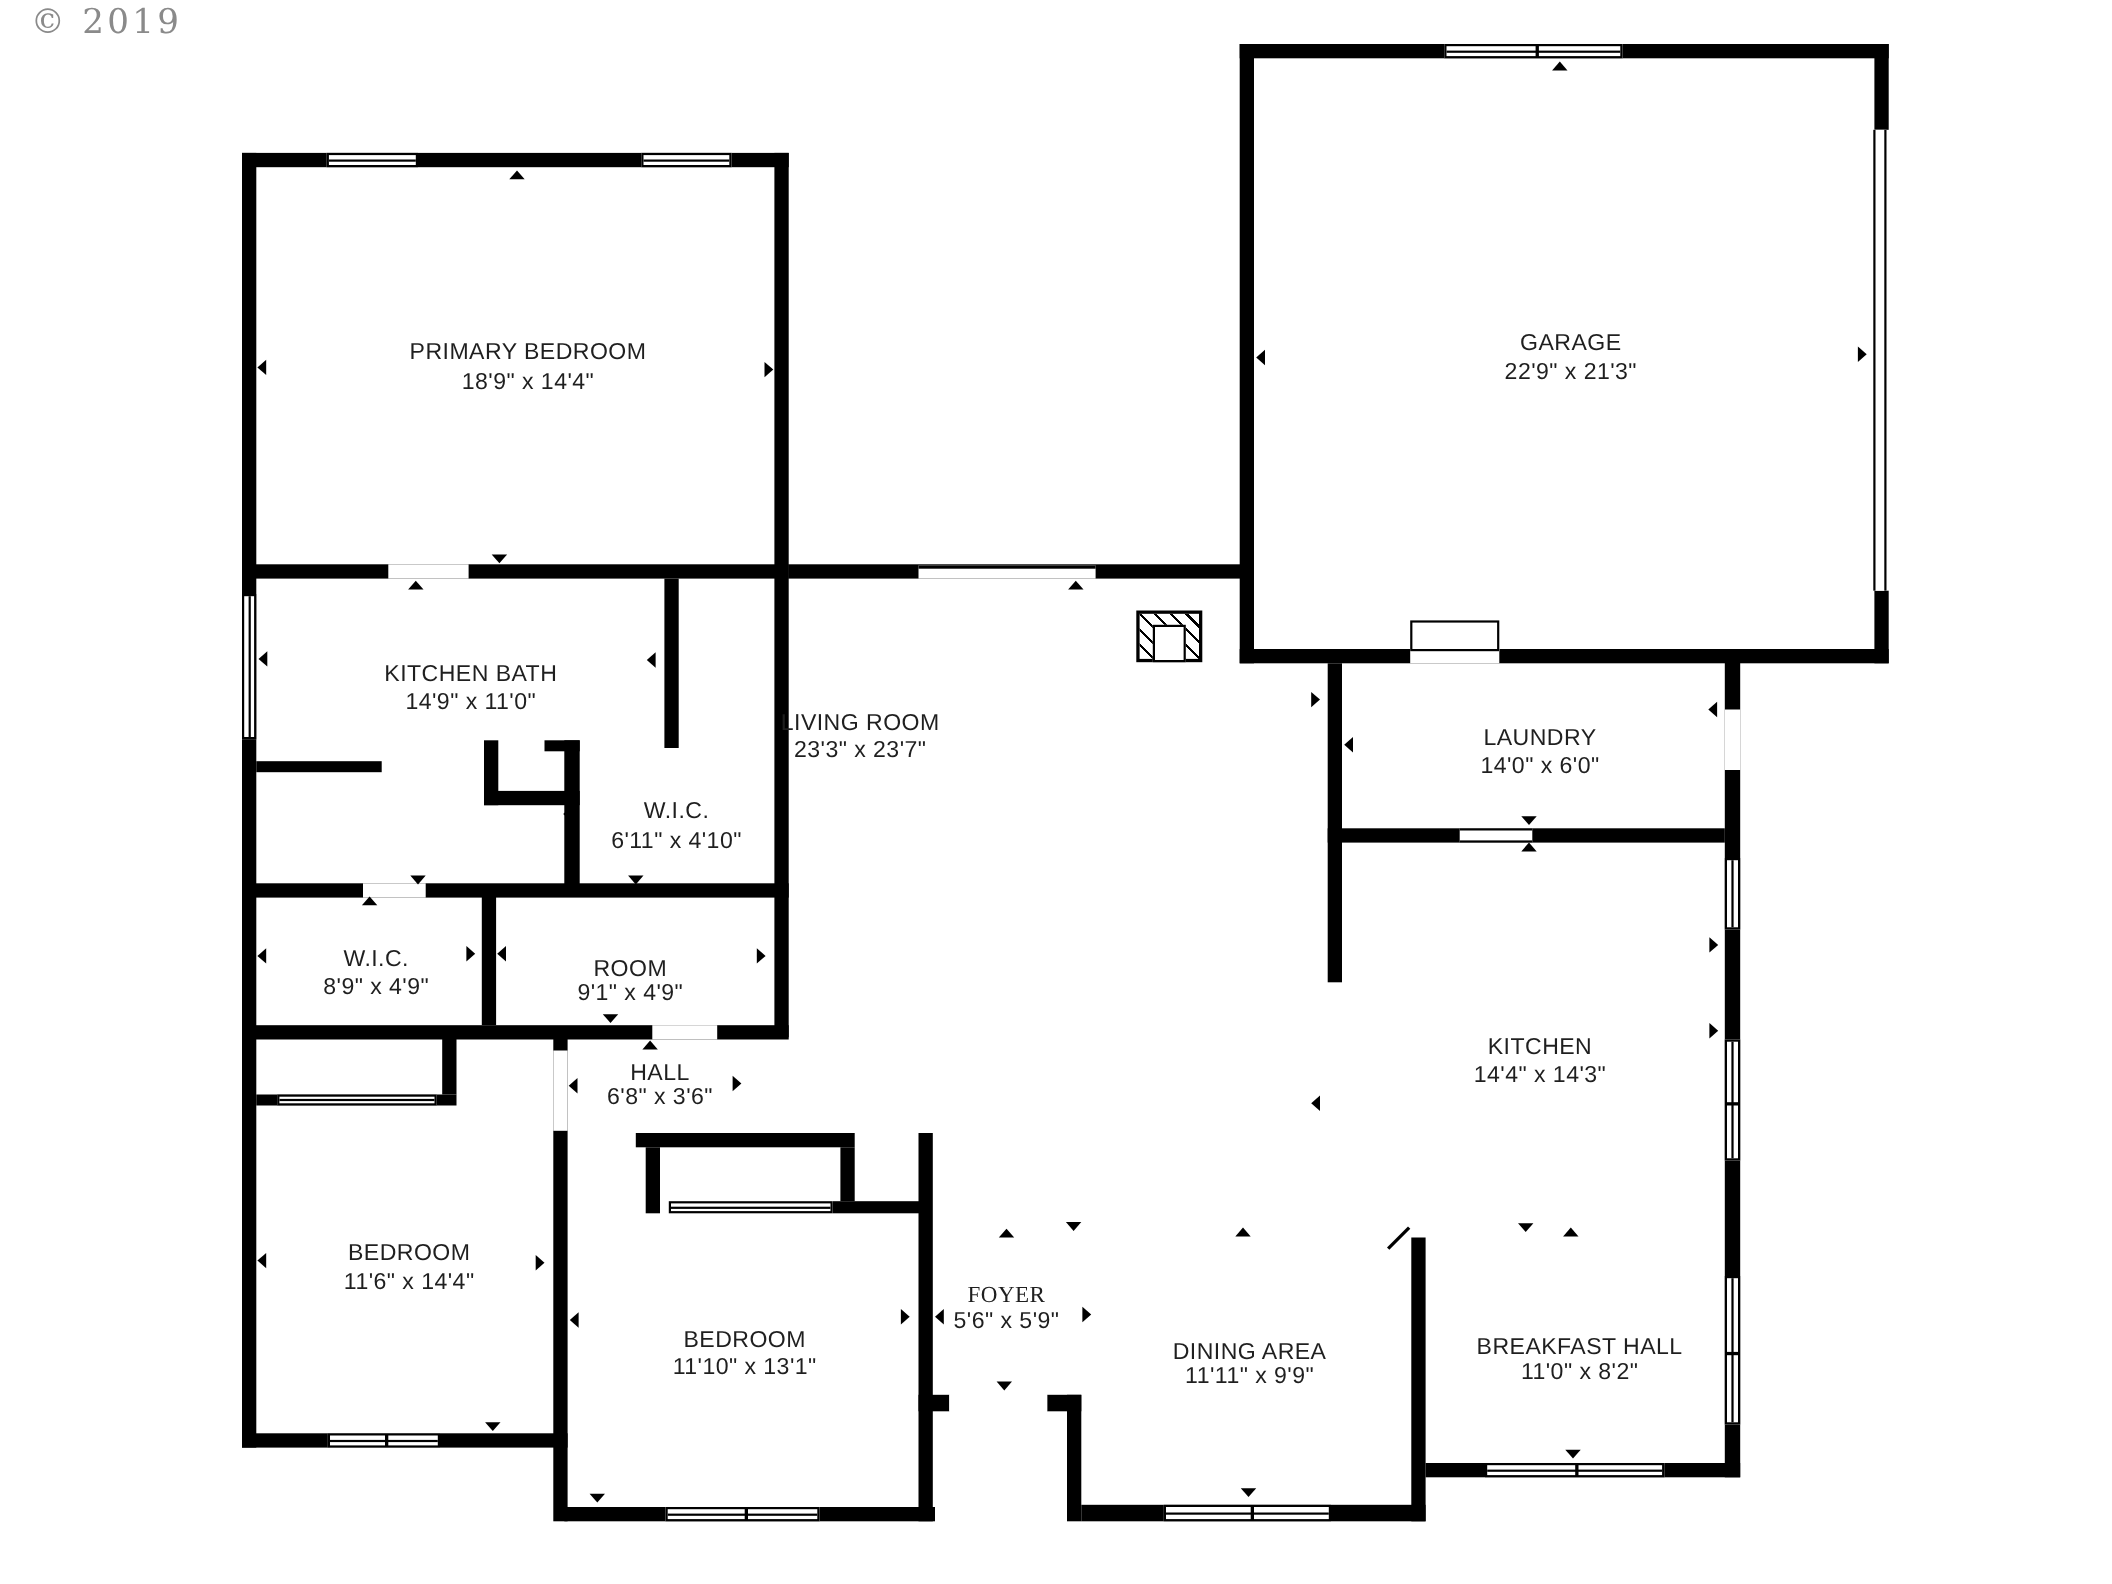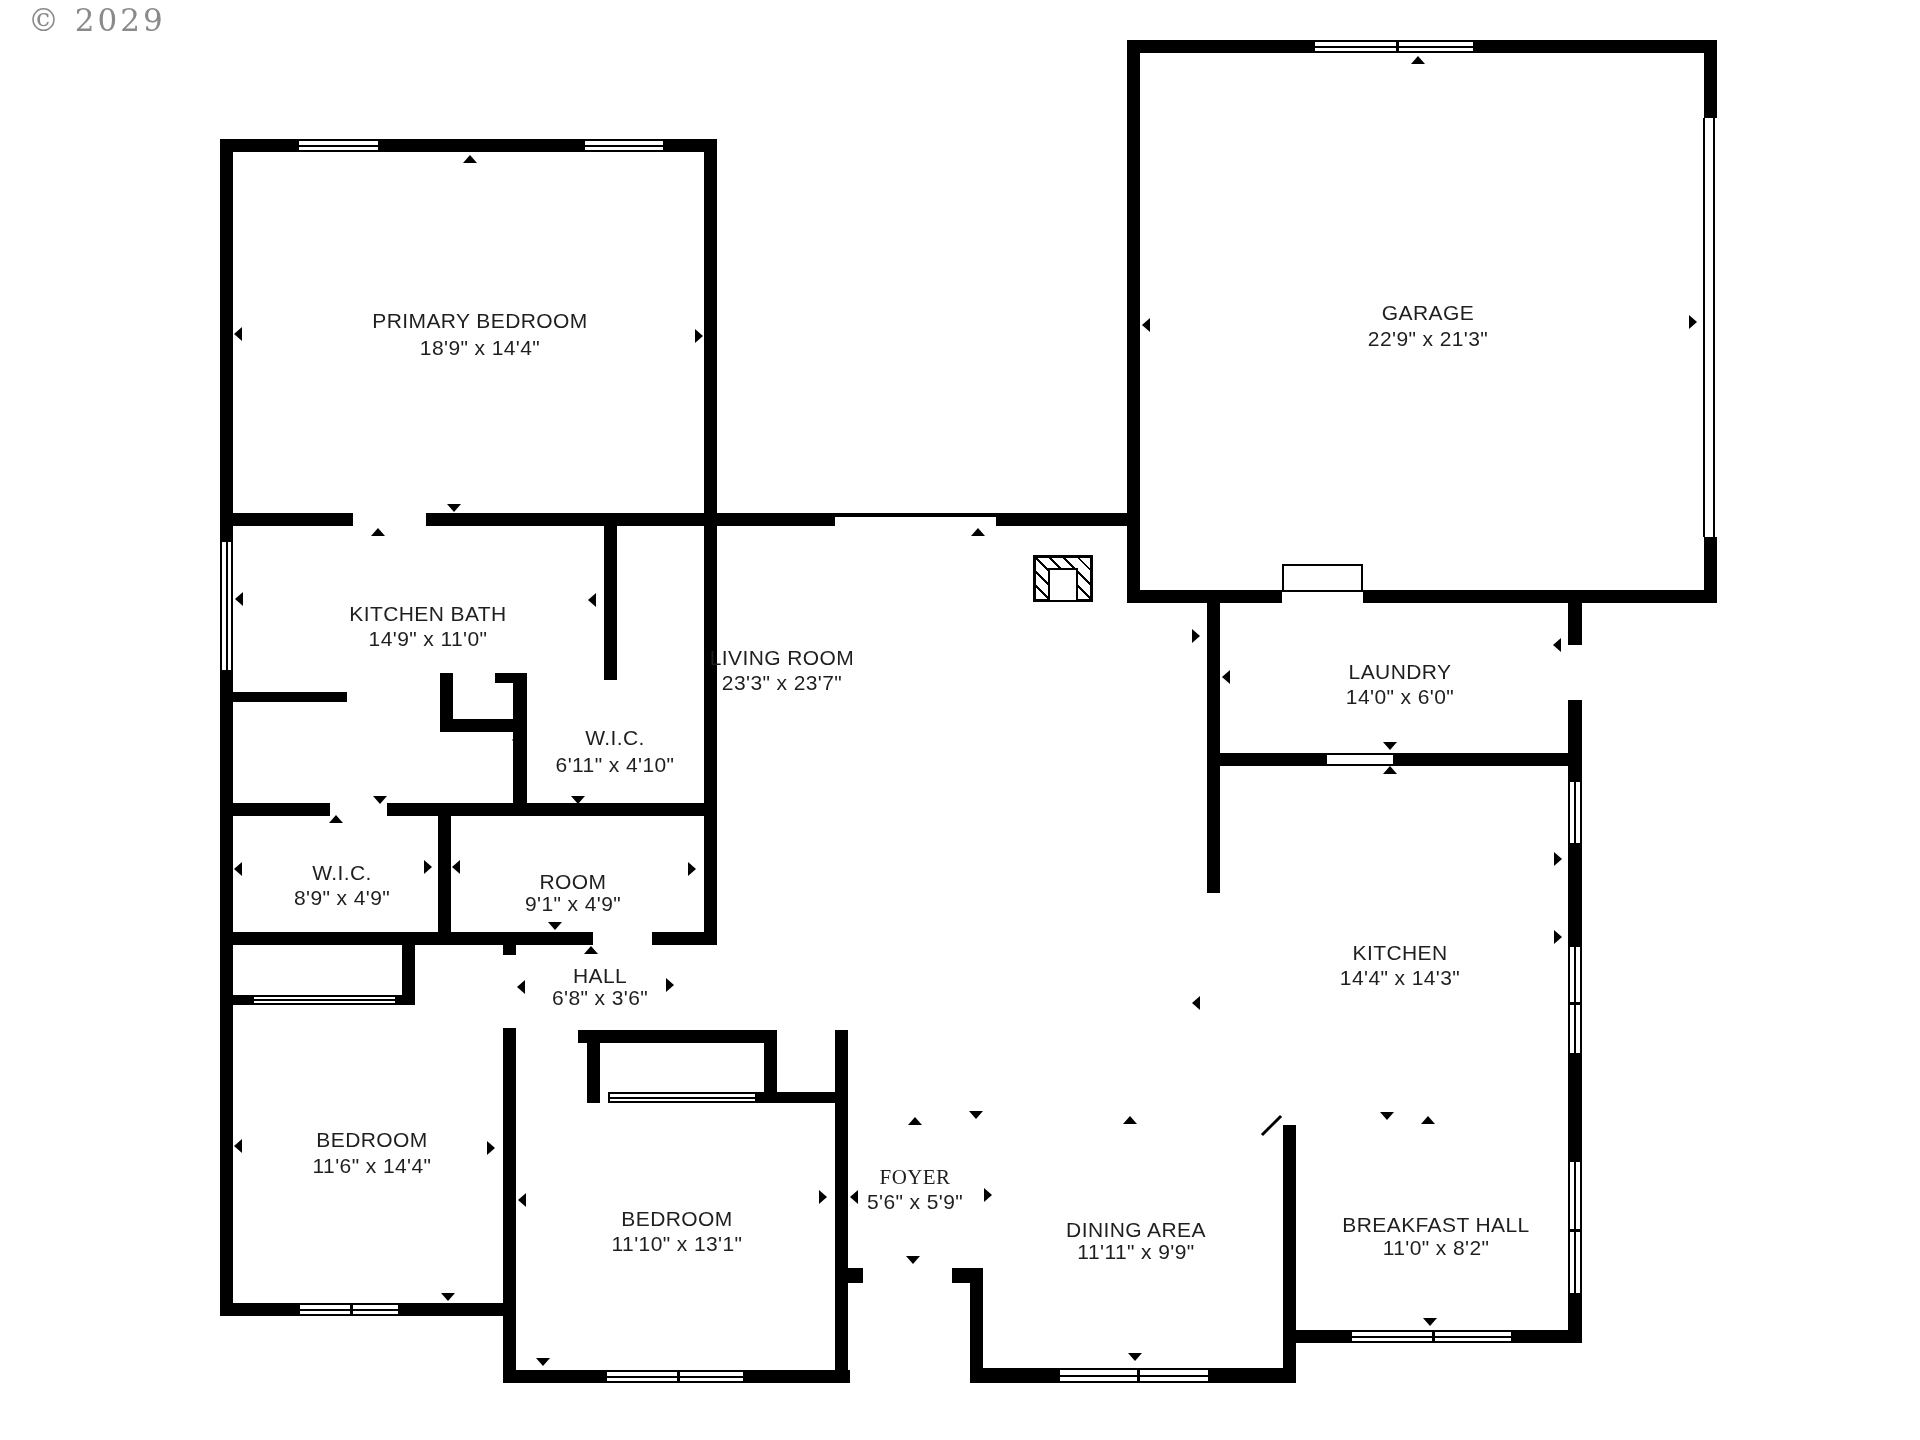--- a/index.html
+++ b/index.html
@@ -29,21 +29,21 @@
   .room-line{position:absolute;transform:translate(-50%,-50%);white-space:nowrap;
      color:#1f1f1f;font-size:21px;letter-spacing:.4px;line-height:1}
   .watermark{position:absolute;left:28px;top:2px;
      font-family:"DejaVu Serif","Liberation Serif",serif;
      font-size:31px;color:#8a8a8a;letter-spacing:3px}
 </style>
 </head>
 <body>
 
 <div id="plan">
-  <div class="watermark">© 2029</div>
+  <div class="watermark">© 2019</div>
 <div class="wall" style="left: 220px; top: 139px; width: 497px; height: 13px;"></div>
     <div class="wall" style="left: 220px; top: 139px; width: 13px; height: 1177px;"></div>
     <div class="wall" style="left: 704px; top: 139px; width: 13px; height: 804px;"></div>
     <div class="wall" style="left: 220px; top: 513px; width: 497px; height: 13px;"></div>
     <div class="wall" style="left: 717px; top: 513px; width: 423px; height: 13px;"></div>
     <div class="wall" style="left: 1127px; top: 40px; width: 13px; height: 563px;"></div>
     <div class="wall" style="left: 1127px; top: 40px; width: 590px; height: 13px;"></div>
     <div class="wall" style="left: 1704px; top: 40px; width: 13px; height: 78px;"></div>
     <div class="wall" style="left: 1704px; top: 537px; width: 13px; height: 66px;"></div>
     <div class="wall" style="left: 1127px; top: 590px; width: 590px; height: 13px;"></div>

